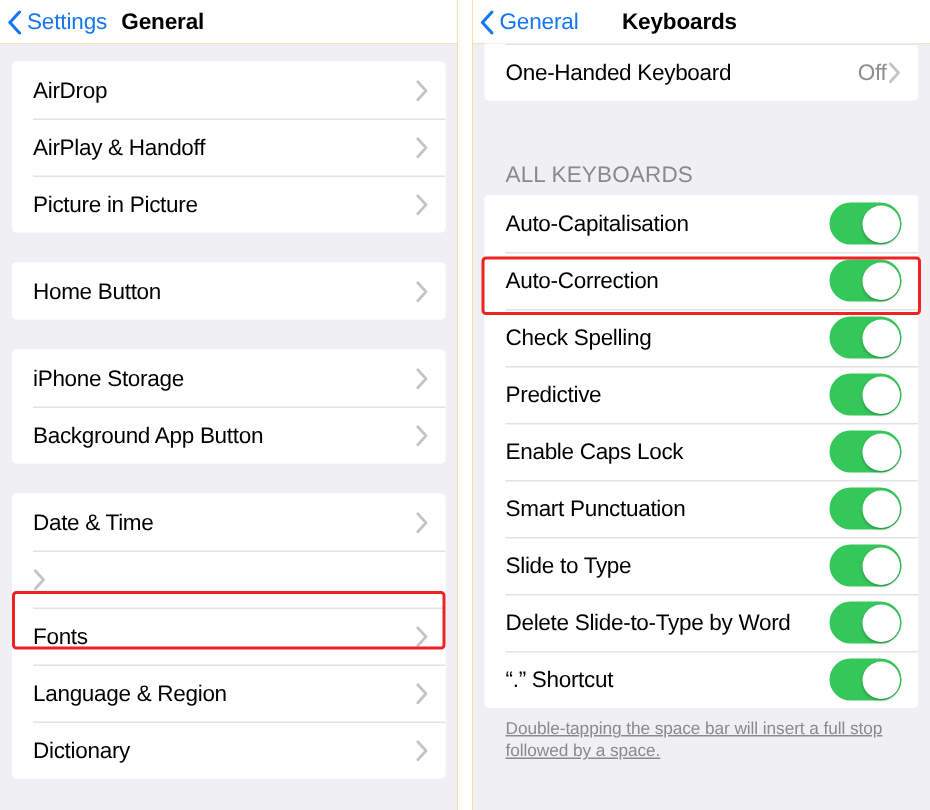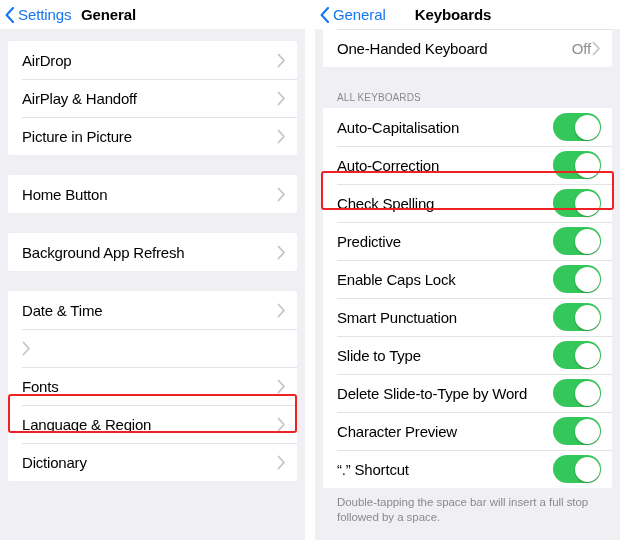--- a/index.html
+++ b/index.html
@@ -134,27 +134,28 @@
     flex: 0 0 auto;
     display: flex;
     align-items: center;
   }
   .disclosure svg { display: block; }
 
   .gap { height: 20px; }
   .gap-sm { height: 12px; }
 
   .section-header {
-    font-size: 10px;
+    font-size: 15px;
     color: #8a8a8e;
     letter-spacing: 0.1px;
     padding: 0 0 5px 22px;
     height: 16px;
     display: flex;
     align-items: flex-end;
+    margin-top: 22px;
   }
 
   
   .toggle {
     width: 48px;
     height: 28px;
     border-radius: 14px;
     background: #34c759;
     position: relative;
     flex: 0 0 auto;
@@ -179,20 +180,21 @@
     pointer-events: none;
     z-index: 5;
   }
 
   .footnote {
     font-size: 11.5px;
     line-height: 15px;
     color: #8a8a8e;
     padding: 7px 18px 0 22px;
     letter-spacing: -0.05px;
+    text-decoration: underline;
   }
 </style>
 </head>
 <body>
 
 <div class="screens">
 
   <div class="panel panel-left">
 
     <div class="navbar">
@@ -248,21 +250,29 @@
                 <path d="M1.5 1.5 L7 7.5 L1.5 13.5" fill="none" stroke="#c4c4c8" stroke-width="1.8" stroke-linecap="round" stroke-linejoin="round"></path>
               </svg>
           </span>
         </div>
       </div>
 
       <div class="gap"></div>
 
       <div class="group">
         <div class="row">
-          <span class="row-label">Background App Refresh</span>
+          <span class="row-label">iPhone Storage</span>
+          <span class="disclosure">
+            <svg width="9" height="15" viewBox="0 0 9 15">
+                <path d="M1.5 1.5 L7 7.5 L1.5 13.5" fill="none" stroke="#c4c4c8" stroke-width="1.8" stroke-linecap="round" stroke-linejoin="round"></path>
+              </svg>
+          </span>
+        </div>
+        <div class="row">
+          <span class="row-label">Background App Button</span>
           <span class="disclosure">
             <svg width="9" height="15" viewBox="0 0 9 15">
                 <path d="M1.5 1.5 L7 7.5 L1.5 13.5" fill="none" stroke="#c4c4c8" stroke-width="1.8" stroke-linecap="round" stroke-linejoin="round"></path>
               </svg>
           </span>
         </div>
       </div>
 
       <div class="gap"></div>
 
@@ -398,26 +408,20 @@
             </span>
         </div>
 
         <div class="row">
           <span class="row-label">Delete Slide-to-Type by Word</span>
           <span class="toggle">
               <span class="knob"></span>
             </span>
         </div>
 
-        <div class="row">
-          <span class="row-label">Character Preview</span>
-          <span class="toggle">
-              <span class="knob"></span>
-            </span>
-        </div>
 
         <div class="row">
           <span class="row-label">“.” Shortcut</span>
           <span class="toggle">
               <span class="knob"></span>
             </span>
         </div>
 
       </div>
 

